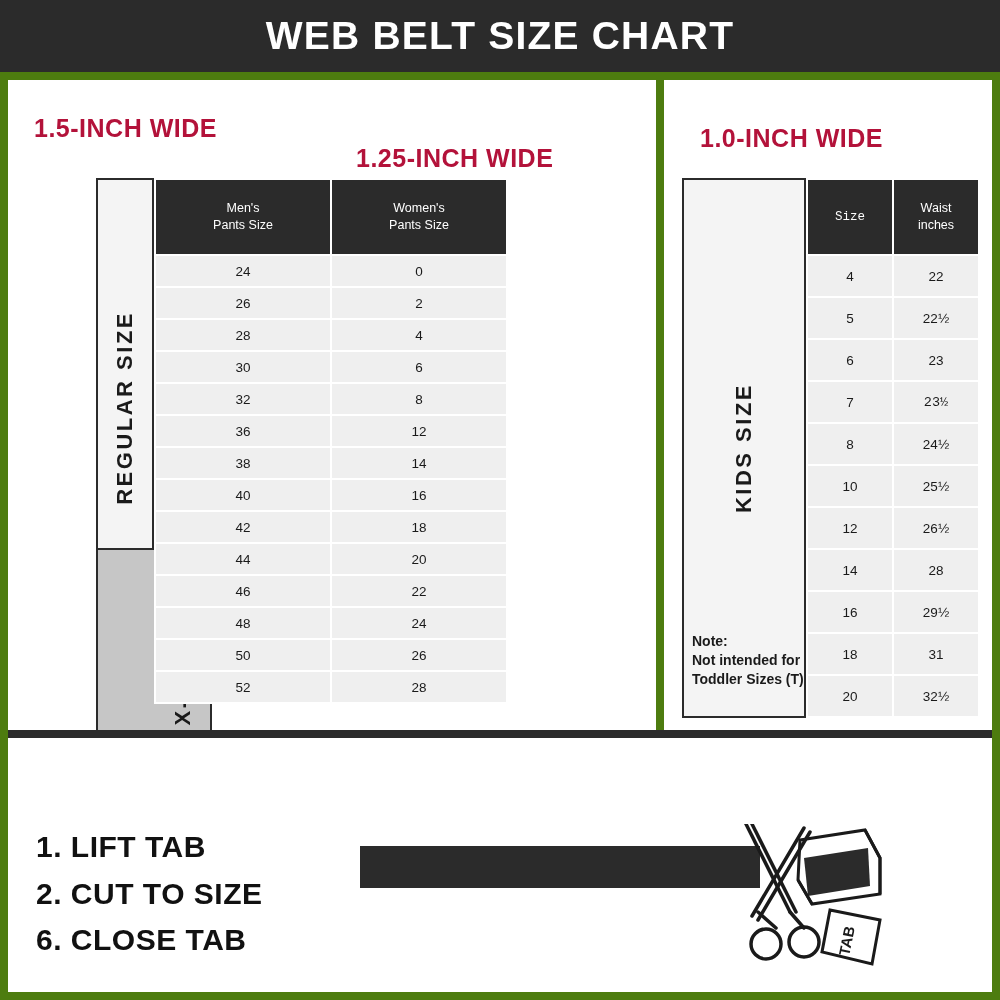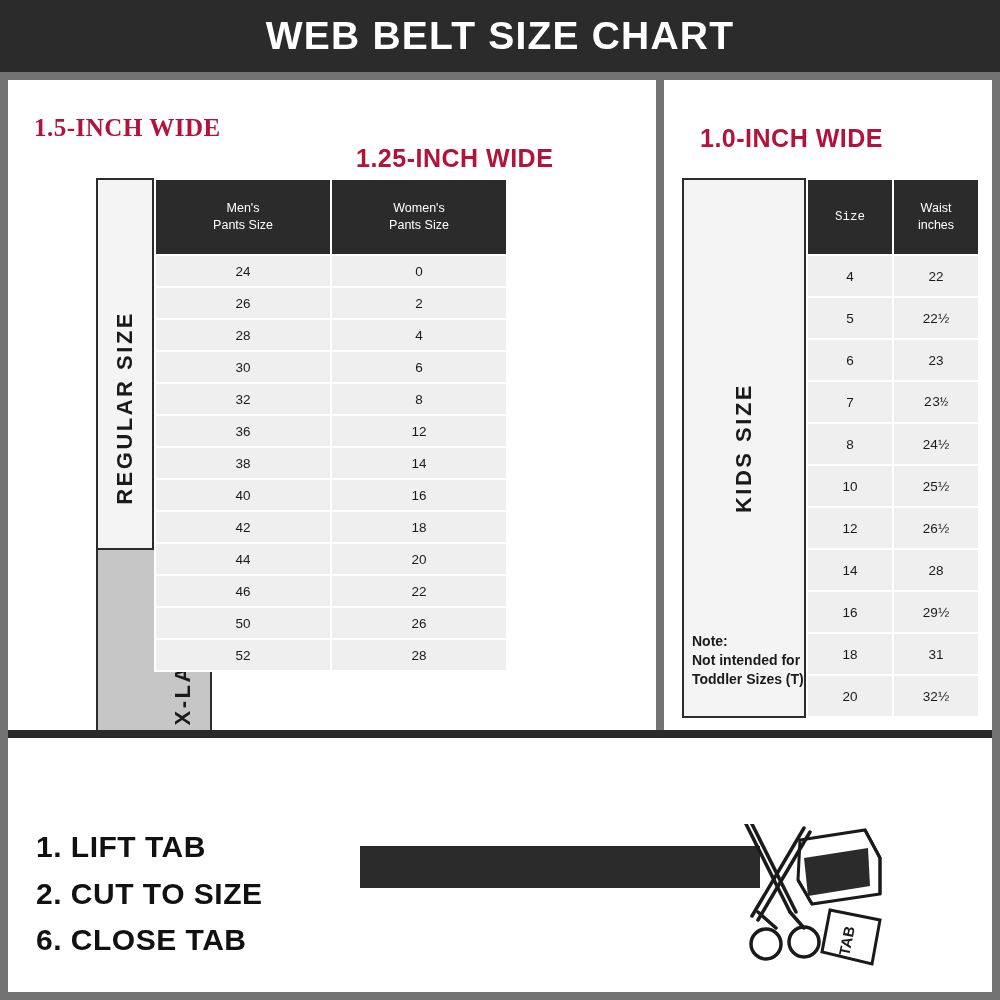--- a/index.html
+++ b/index.html
@@ -11,21 +11,21 @@
     width: 1000px;
     height: 1000px;
     font-family: "Liberation Sans", sans-serif;
     color: #1a1a1a;
     overflow: hidden;
   }
   .page {
     position: relative;
     width: 1000px;
     height: 1000px;
-    background: #737373;
+    background: #4d7c0f;
     box-sizing: border-box;
   }
 
   
   .header {
     position: absolute;
     left: 0; top: 0;
     width: 1000px;
     height: 72px;
     background: #2b2b2b;
@@ -167,21 +167,21 @@
 <body>
 
 <div class="page">
 
   <div class="header">
     <div class="header-title">WEB BELT SIZE CHART</div>
   </div>
 
   <div class="panel panel-left">
 
-    <div class="section-head" style="position:absolute; left:26px; top:34px;font-family:Liberation Serif, serif;">1.5-INCH WIDE</div>
+    <div class="section-head" style="position:absolute; left:26px; top:34px;">1.5-INCH WIDE</div>
     <div class="section-head" style="position:absolute; left:348px; top:34px;margin-top:30px;">1.25-INCH WIDE</div>
 
     <div class="vbar vbar-regular" style="left:88px; top:98px; width:58px; height:460px;">
       <span>REGULAR SIZE</span>
     </div>
     <div class="vbar vbar-xlarge" style="left:88px; top:468px; width:116px; height:238px;">
       <span style="margin-left:58px;">X-LARGE</span>
     </div>
 
     <table class="sizetable" style="position:absolute; left:146px; top:98px;">
@@ -236,20 +236,24 @@
           </tr>
         <tr>
             <td class="rowcell">44</td>
             <td class="rowcell">20</td>
           </tr>
         <tr>
             <td class="rowcell">46</td>
             <td class="rowcell">22</td>
           </tr>
         <tr>
+            <td class="rowcell">48</td>
+            <td class="rowcell">24</td>
+          </tr>
+        <tr>
             <td class="rowcell">50</td>
             <td class="rowcell">26</td>
           </tr>
         <tr>
             <td class="rowcell">52</td>
             <td class="rowcell">28</td>
           </tr>
       </tbody>
     </table>
   </div>

